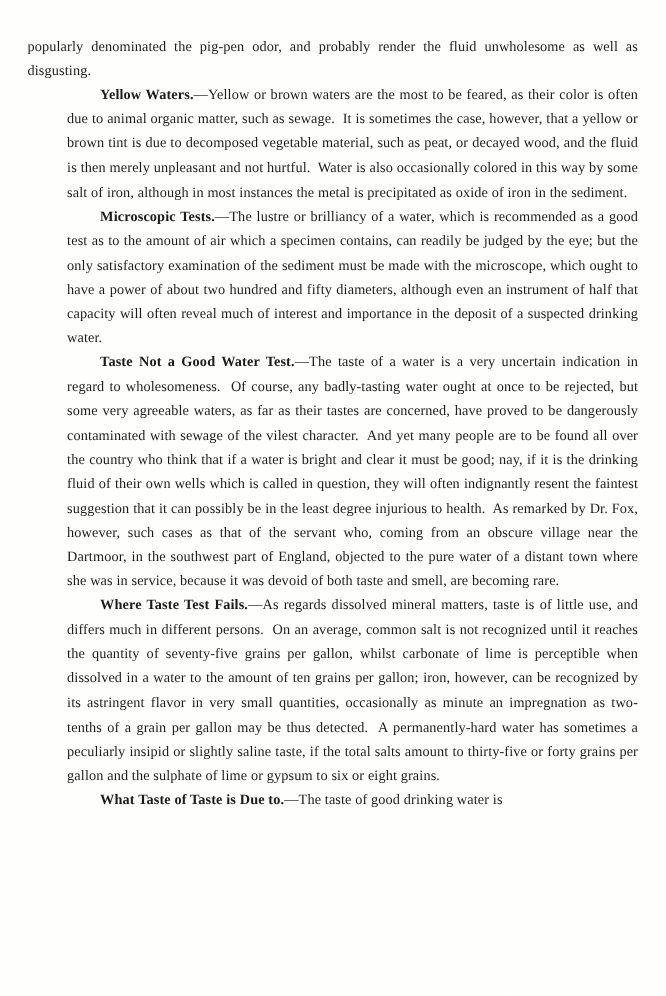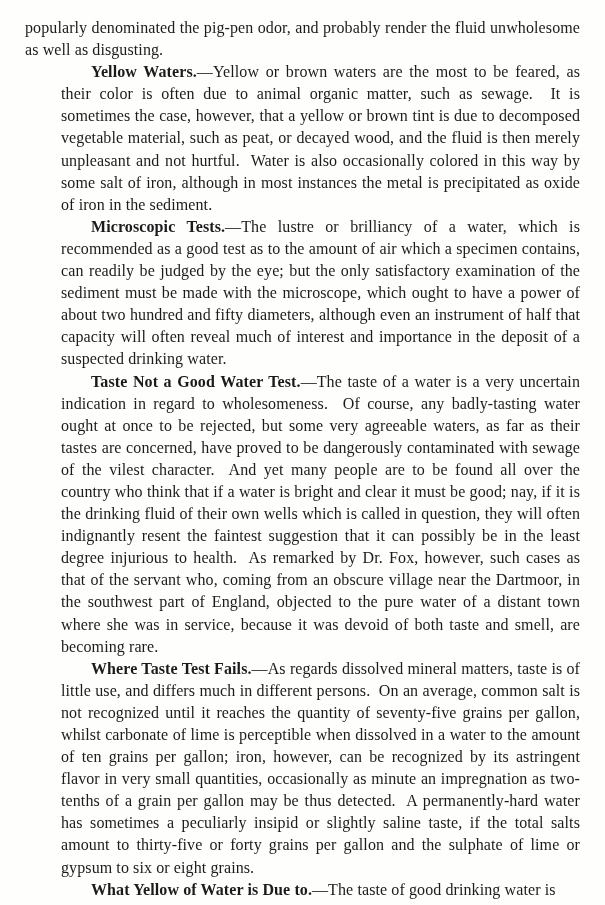--- a/index.html
+++ b/index.html
@@ -4,25 +4,25 @@
 <style>
   html, body {
     margin: 0;
     padding: 0;
     background: #ffffff;
   }
   .book-page {
     width: 605px;
     height: 905px;
     box-sizing: border-box;
-    padding: 17px 25px 0 25px;
+    padding: 31px 25px 0 25px;
     background: #fefefd;
     color: #1b1b1b;
     font-family: "Liberation Serif", "DejaVu Serif", serif;
-    font-size: 16px;
+    font-size: 13px;
     line-height: 22.1px;
     overflow: hidden;
   }
   .page-text p {
     margin: 0;
     text-align: justify;
     letter-spacing: 0.1px;
   }
   .page-text p.indent {
     text-indent: 30px;
@@ -35,15 +35,15 @@
 </head>
 <body>
 
 <div class="book-page">
   <div class="page-text">
       <p class="">popularly denominated the pig-pen odor, and probably render the fluid unwholesome as well as disgusting.</p>
       <p class="indent"><b class="lead">Yellow Waters.</b>—Yellow or brown waters are the most to be feared, as their color is often due to animal organic matter, such as sewage.&nbsp; It is sometimes the case, however, that a yellow or brown tint is due to decomposed vegetable material, such as peat, or decayed wood, and the fluid is then merely unpleasant and not hurtful.&nbsp; Water is also occasionally colored in this way by some salt of iron, although in most instances the metal is precipitated as oxide of iron in the sediment.</p>
       <p class="indent"><b class="lead">Microscopic Tests.</b>—The lustre or brilliancy of a water, which is recommended as a good test as to the amount of air which a specimen contains, can readily be judged by the eye; but the only satisfactory examination of the sediment must be made with the microscope, which ought to have a power of about two hundred and fifty diameters, although even an instrument of half that capacity will often reveal much of interest and importance in the deposit of a suspected drinking water.</p>
       <p class="indent"><b class="lead">Taste Not a Good Water Test.</b>—The taste of a water is a very uncertain indication in regard to wholesomeness.&nbsp; Of course, any badly-tasting water ought at once to be rejected, but some very agreeable waters, as far as their tastes are concerned, have proved to be dangerously contaminated with sewage of the vilest character.&nbsp; And yet many people are to be found all over the country who think that if a water is bright and clear it must be good; nay, if it is the drinking fluid of their own wells which is called in question, they will often indignantly resent the faintest suggestion that it can possibly be in the least degree injurious to health.&nbsp; As remarked by Dr. Fox, however, such cases as that of the servant who, coming from an obscure village near the Dartmoor, in the southwest part of England, objected to the pure water of a distant town where she was in service, because it was devoid of both taste and smell, are becoming rare.</p>
       <p class="indent"><b class="lead">Where Taste Test Fails.</b>—As regards dissolved mineral matters, taste is of little use, and differs much in different persons.&nbsp; On an average, common salt is not recognized until it reaches the quantity of seventy-five grains per gallon, whilst carbonate of lime is perceptible when dissolved in a water to the amount of ten grains per gallon; iron, however, can be recognized by its astringent flavor in very small quantities, occasionally as minute an impregnation as two-tenths of a grain per gallon may be thus detected.&nbsp; A permanently-hard water has sometimes a peculiarly insipid or slightly saline taste, if the total salts amount to thirty-five or forty grains per gallon and the sulphate of lime or gypsum to six or eight grains.</p>
-      <p class="indent"><b class="lead">What Yellow of Water is Due to.</b>—The taste of good drinking water is</p>
+      <p class="indent"><b class="lead">What Taste of Taste is Due to.</b>—The taste of good drinking water is</p>
     </div>
 </div>
 
 </body></html>

